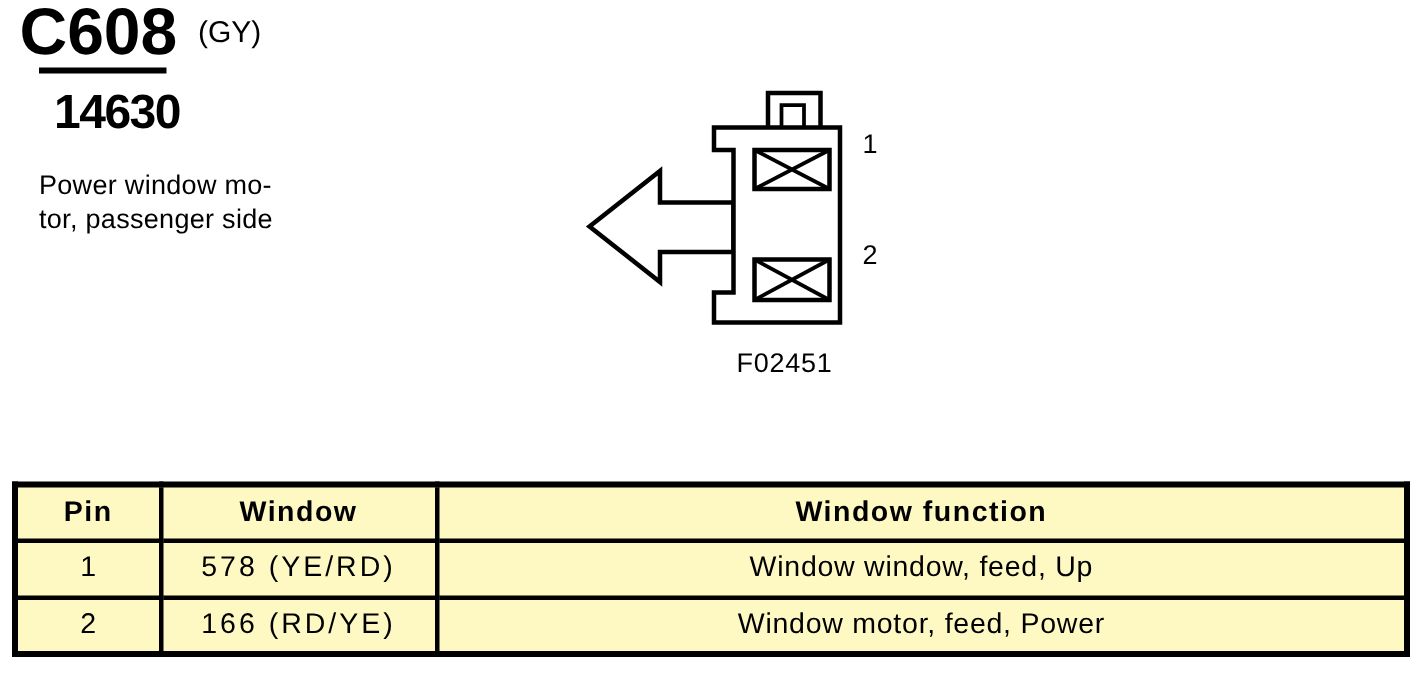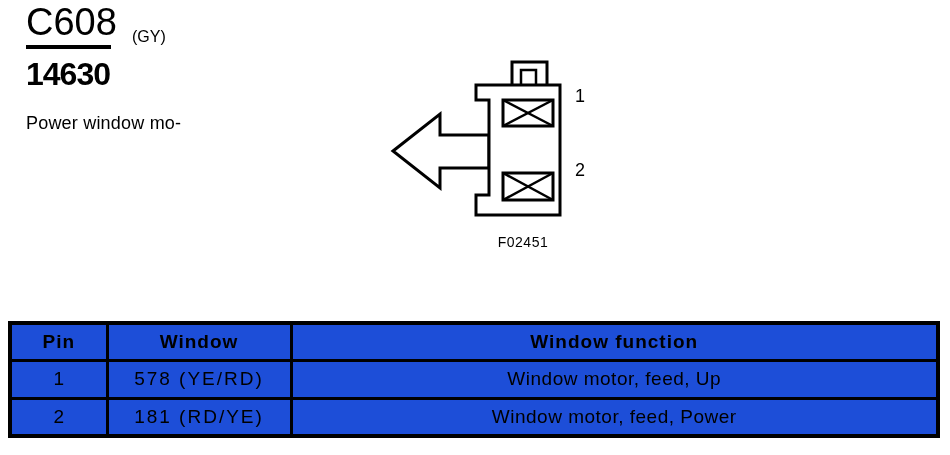--- a/index.html
+++ b/index.html
@@ -8,35 +8,35 @@
     position: relative;
     background: #ffffff;
     color: #000000;
     font-family: "Liberation Sans", sans-serif;
     overflow: hidden;
   }
   .abs { position: absolute; }
 
   
   .conn-id {
-    left: 26px; top: 5px;
-    font-size: 38px; font-weight: normal;
+    left: 13px; top: 5px;
+    font-size: 44px; font-weight: bold;
     line-height: 34px; letter-spacing: 0px;
   }
   .conn-underline {
     left: 26px; top: 45px;
     width: 85px; height: 4px;
     background: #000000;
   }
   .conn-color {
-    left: 132px; top: 29px;
-    font-size: 16px; line-height: 16px; text-align: right;
+    left: 132px; top: 14px;
+    font-size: 20px; line-height: 16px; text-align: right;
   }
   .part-num {
-    left: 26px; top: 58px;
+    left: 36px; top: 58px;
     font-size: 32px; font-weight: bold;
     line-height: 32px; letter-spacing: -1px;
   }
   .desc {
     left: 26px; top: 112px;
     font-size: 18px; line-height: 23px;
     letter-spacing: 0.2px;
   }
 
   
@@ -44,40 +44,40 @@
   .ln3 { stroke: #000000; stroke-width: 3; fill: none; }
   .ln2 { stroke: #000000; stroke-width: 2.5; fill: none; }
   .whitefill { fill: #ffffff; }
   .pin-label {
     font-size: 18px; line-height: 18px;
     width: 16px; text-align: left;
   }
   .fig-caption {
     left: 463px; top: 234px;
     width: 120px; text-align: center;
-    font-size: 14px; line-height: 17px;
+    font-size: 18px; line-height: 17px;
     letter-spacing: 0.5px;
   }
 
   
   table.pinout {
     position: absolute;
     left: 8px; top: 321px;
     width: 932px;
     border-collapse: collapse;
     table-layout: fixed;
     border: 4px solid #000000;
   }
   table.pinout th, table.pinout td {
     border: 3px solid #000000;
     font-size: 19px;
     text-align: center;
     vertical-align: middle;
     padding: 0;
-    background: #1d4ed8;
+    background: #fef9c3;
   }
   table.pinout th {
     font-weight: bold;
     height: 37px;
     letter-spacing: 1px;
   }
   table.pinout td { height: 38px; }
   td.c-cir { letter-spacing: 2px; }
   td.c-fn {
     text-align: left;
@@ -87,20 +87,21 @@
 </style>
 </head>
 <body>
 
 <div class="abs conn-id">C608</div>
 <div class="abs conn-underline"></div>
 <div class="abs conn-color">(GY)</div>
 <div class="abs part-num">14630</div>
 <div class="abs desc">
   <div>Power window mo-</div>
+  <div>tor, passenger side</div>
 </div>
 
 <svg class="abs conn-svg" width="210" height="200" viewBox="380 50 210 200" xmlns="http://www.w3.org/2000/svg">
 
   <path class="ln3" d="M512 85 V62 H547 V85"></path>
   <path class="ln2" d="M521 85 V70 H536 V85"></path>
 
   <polygon class="ln3 whitefill" points="393,151 440,114 440,135 489,135 489,168 440,168 440,188"></polygon>
 
   <path class="ln3 whitefill" d="M476 85 H560 V215 H476 V195 H489 V100 H476 Z"></path>
@@ -132,21 +133,21 @@
     <tr>
       <th>Pin</th>
       <th>Window</th>
       <th>Window function</th>
     </tr>
   </thead>
   <tbody>
     <tr>
       <td class="c-pin">1</td>
       <td class="c-cir">578 (YE/RD)</td>
-      <td class="c-fn">Window motor, feed, Up</td>
+      <td class="c-fn">Window window, feed, Up</td>
     </tr>
     <tr>
       <td class="c-pin">2</td>
-      <td class="c-cir">181 (RD/YE)</td>
+      <td class="c-cir">166 (RD/YE)</td>
       <td class="c-fn">Window motor, feed, Power</td>
     </tr>
   </tbody>
 </table>
 
 </body></html>

